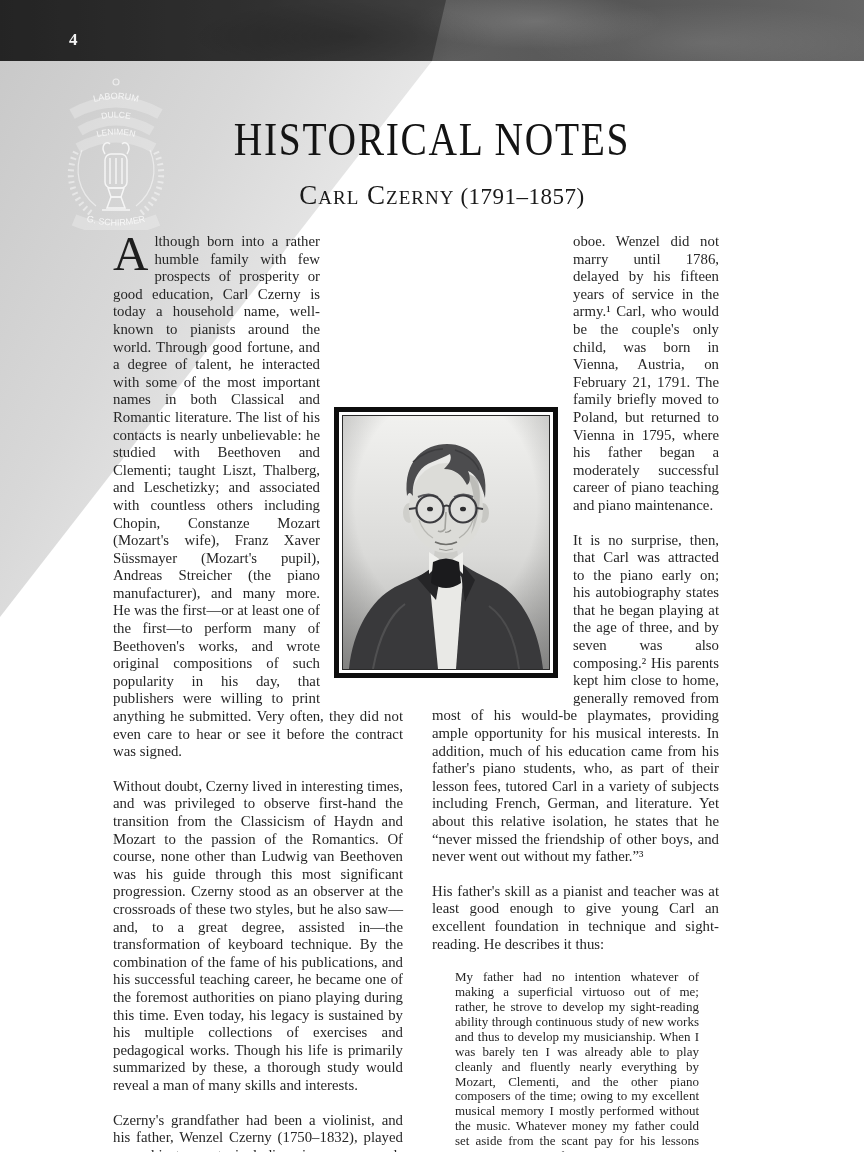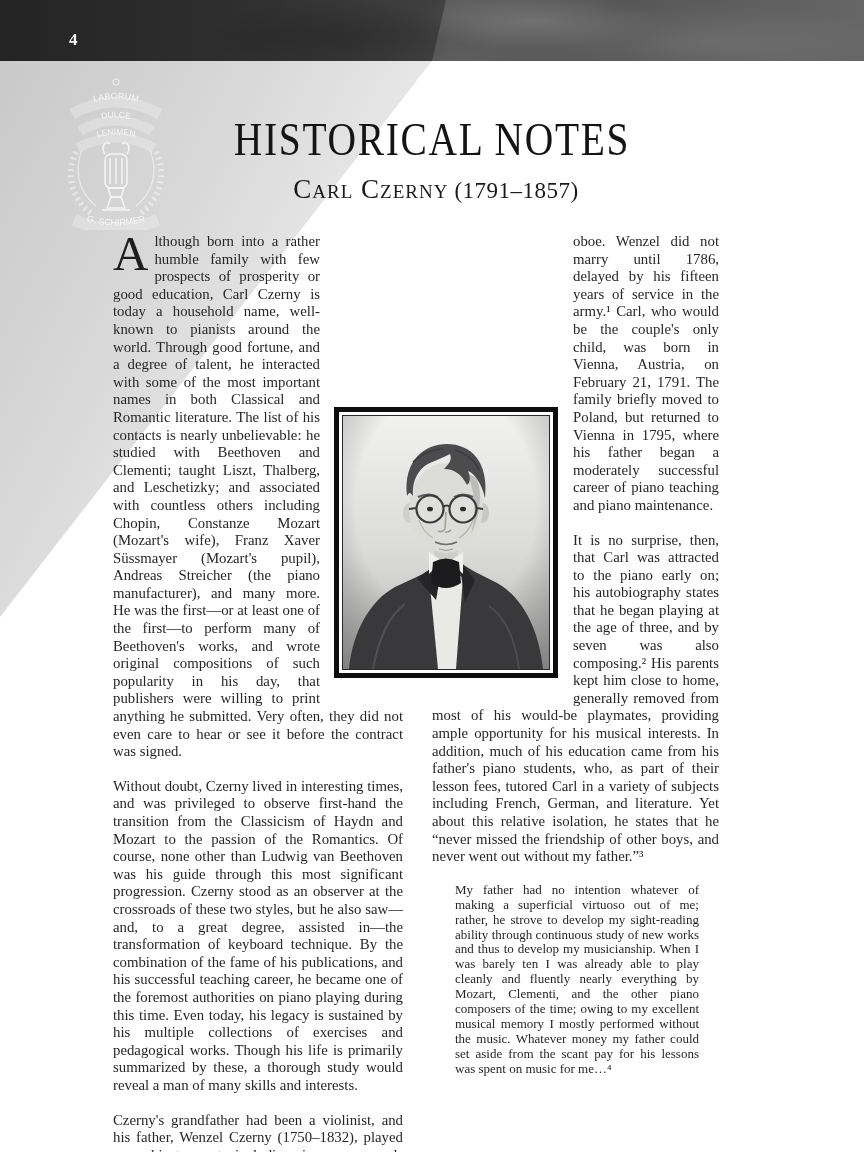--- a/index.html
+++ b/index.html
@@ -37,21 +37,21 @@
   .crest{position:absolute;left:48px;top:74px;width:136px;height:156px;opacity:.85;}
   
   .title{
     position:absolute;left:100px;top:112px;width:664px;margin:0;
     text-align:center;font-weight:normal;
     font-size:47px;letter-spacing:2px;color:#141414;
     transform:scaleX(.84);transform-origin:50% 50%;
     white-space:nowrap;
   }
   .subtitle{
-    position:absolute;left:100px;top:170px;width:664px;margin:4px;
+    position:absolute;left:100px;top:170px;width:664px;margin:10px;
     text-align:center;font-weight:normal;color:#1a1a1a;white-space:nowrap;
   }
   .subtitle .name{font-variant:small-caps;font-size:27px;letter-spacing:1px;}
   .subtitle .dates{font-size:23px;letter-spacing:.5px;}
   
   .col{
     position:absolute;top:233px;
     font-size:14.8px;line-height:17.6px;text-align:justify;
     hyphens:none;
   }
@@ -132,20 +132,21 @@
   <div class="spacer-right"></div>
   <p><span class="dropcap">A</span><span>lthough born into a rather humble family with few prospects of prosperity or good education, Carl Czerny is today a household name, well-known to pianists around the world. Through good fortune, and a degree of talent, he interacted with some of the most important names in both Classical and Romantic literature. The list of his contacts is nearly unbelievable: he studied with Beethoven and Clementi; taught Liszt, Thalberg, and Leschetizky; and associated with countless others including Chopin, Constanze Mozart (Mozart's wife), Franz Xaver Süssmayer (Mozart's pupil), Andreas Streicher (the piano manufacturer), and many more. He was the first—or at least one of the first—to perform many of Beethoven's works, and wrote original compositions of such popularity in his day, that publishers were willing to print anything he submitted. Very often, they did not even care to hear or see it before the contract was signed.</span></p>
   <p>Without doubt, Czerny lived in interesting times, and was privileged to observe first-hand the transition from the Classicism of Haydn and Mozart to the passion of the Romantics. Of course, none other than Ludwig van Beethoven was his guide through this most significant progression. Czerny stood as an observer at the crossroads of these two styles, but he also saw—and, to a great degree, assisted in—the transformation of keyboard technique. By the combination of the fame of his publications, and his successful teaching career, he became one of the foremost authorities on piano playing during this time. Even today, his legacy is sustained by his multiple collections of exercises and pedagogical works. Though his life is primarily summarized by these, a thorough study would reveal a man of many skills and interests.</p>
   <p>Czerny's grandfather had been a violinist, and his father, Wenzel Czerny (1750–1832), played several instruments, including piano, organ, and</p>
 </div>
 
 <div class="col col-right">
   <div class="spacer-left"></div>
   <p>oboe. Wenzel did not marry until 1786, delayed by his fifteen years of service in the army.¹ Carl, who would be the couple's only child, was born in Vienna, Austria, on February 21, 1791. The family briefly moved to Poland, but returned to Vienna in 1795, where his father began a moderately successful career of piano teaching and piano maintenance.</p>
   <p>It is no surprise, then, that Carl was attracted to the piano early on; his autobiography states that he began playing at the age of three, and by seven was also composing.² His parents kept him close to home, generally removed from most of his would-be playmates, providing ample opportunity for his musical interests. In addition, much of his education came from his father's piano students, who, as part of their lesson fees, tutored Carl in a variety of subjects including French, German, and literature. Yet about this relative isolation, he states that he “never missed the friendship of other boys, and never went out without my father.”³</p>
+  <p>His father's skill as a pianist and teacher was at least good enough to give young Carl an excellent foundation in technique and sight-reading. He describes it thus:</p>
   <blockquote>My father had no intention whatever of making a superficial virtuoso out of me; rather, he strove to develop my sight-reading ability through continuous study of new works and thus to develop my musicianship. When I was barely ten I was already able to play cleanly and fluently nearly everything by Mozart, Clementi, and the other piano composers of the time; owing to my excellent musical memory I mostly performed without the music. Whatever money my father could set aside from the scant pay for his lessons was spent on music for me…⁴</blockquote>
 </div>
 
 <div class="portrait-frame">
   <div class="portrait-inner">
     <svg width="206" height="253" viewBox="0 0 206 253">
       <defs>
         <linearGradient id="pbg" x1="0" y1="0" x2="0" y2="1">
           <stop offset="0" stop-color="#f1f1ef"></stop>
           <stop offset=".55" stop-color="#dadad8"></stop>

